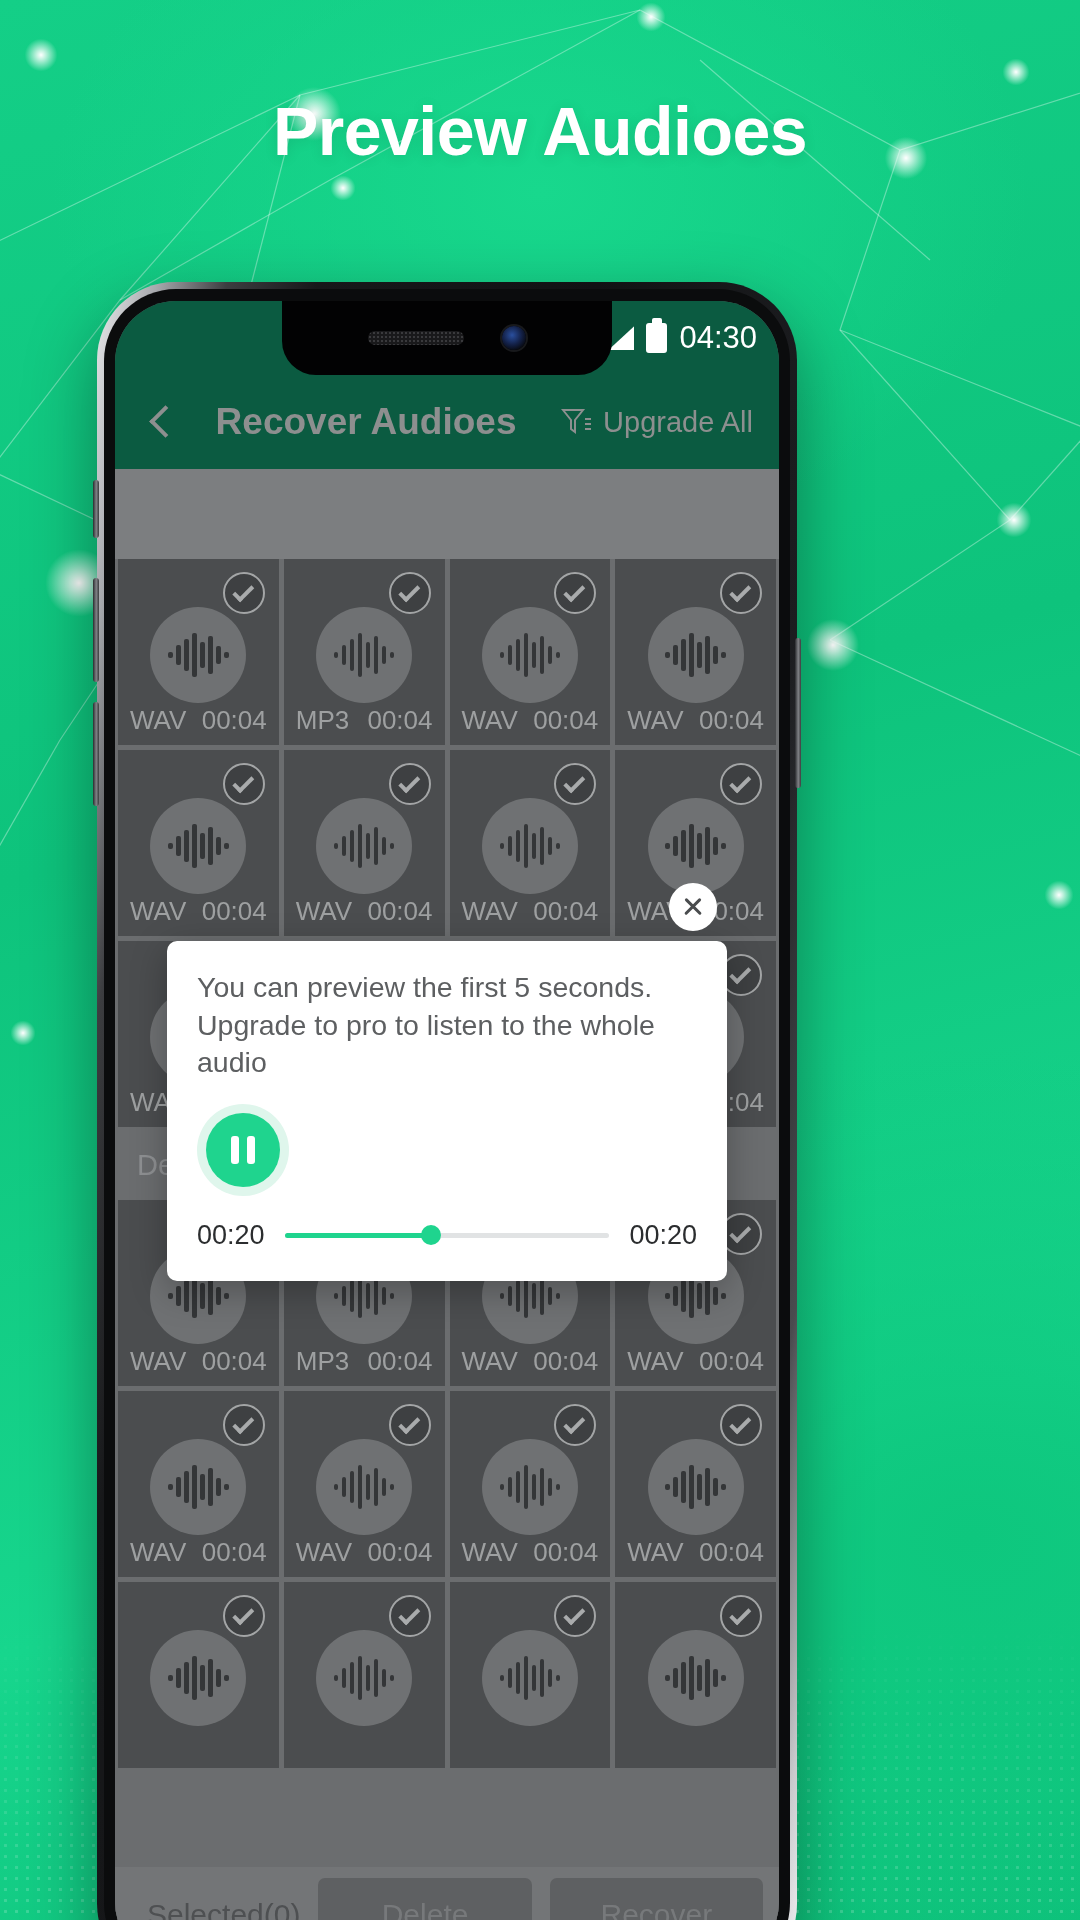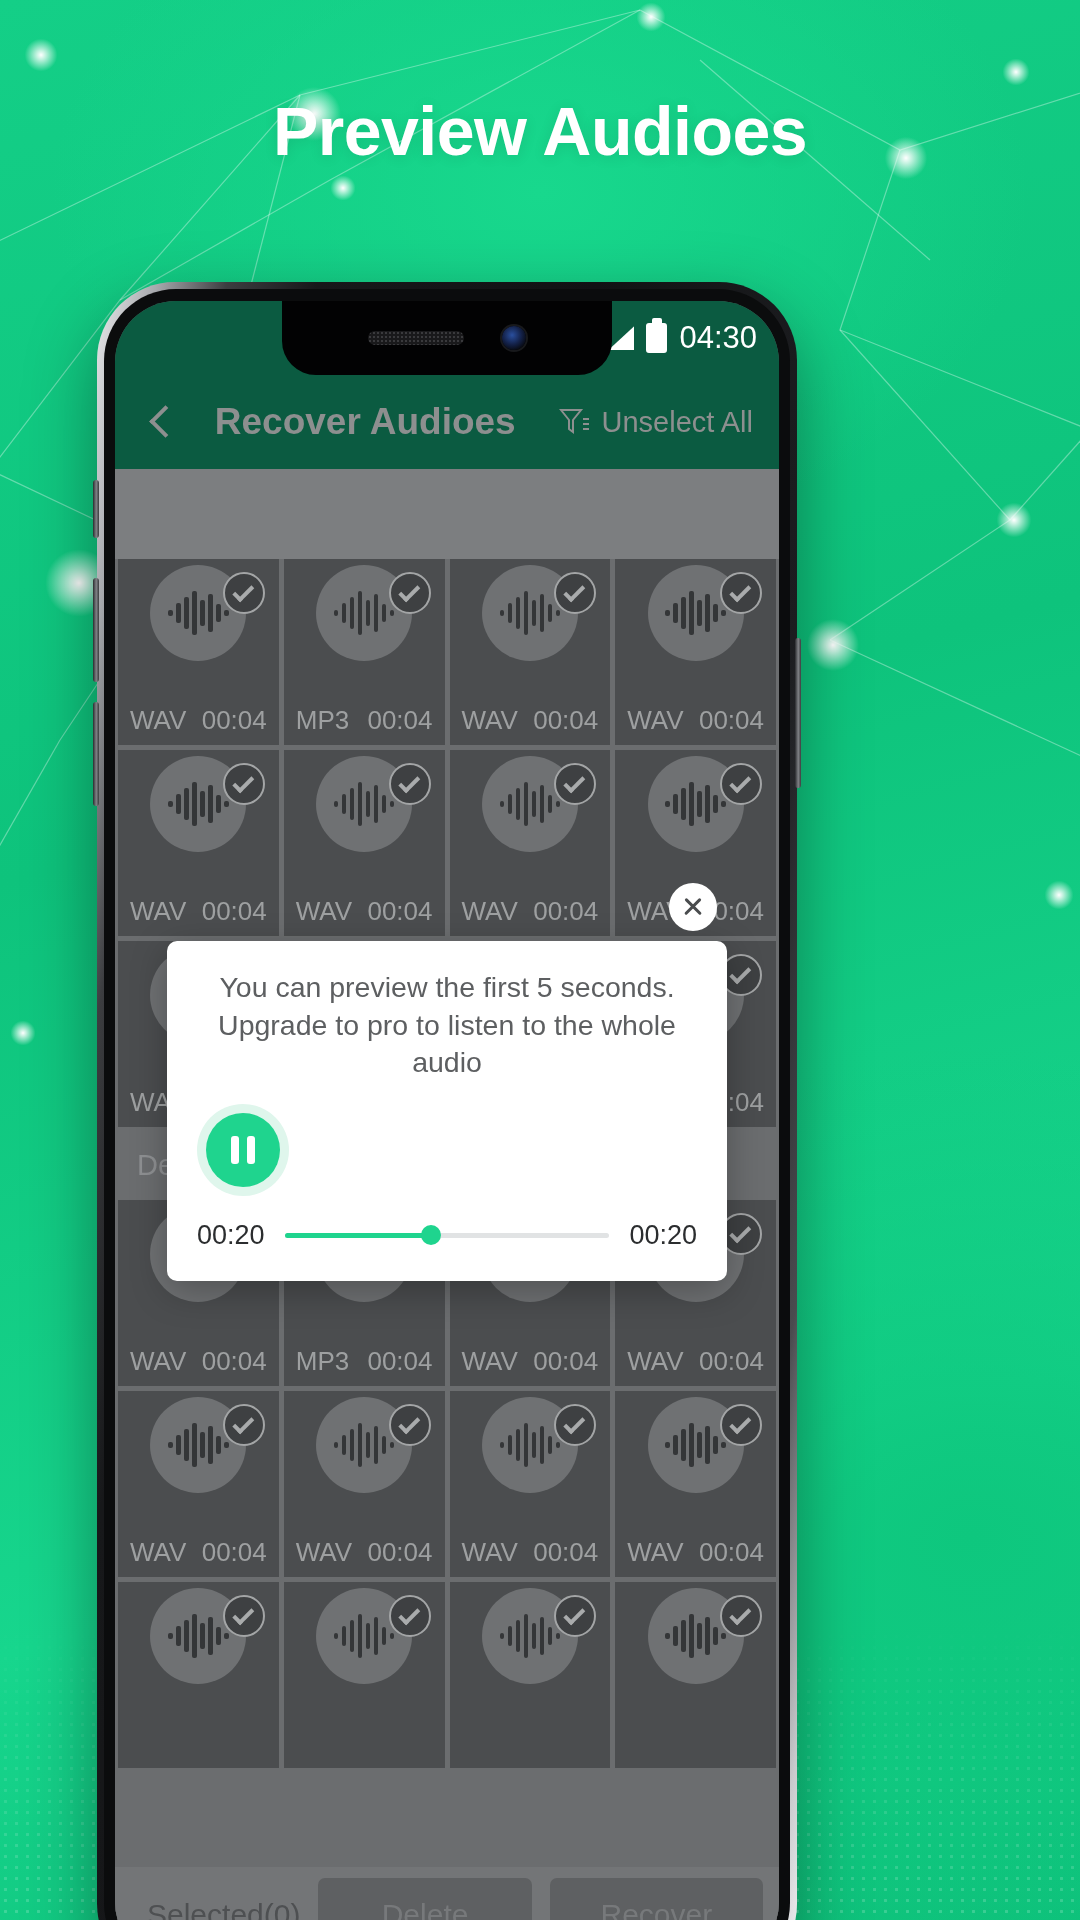--- a/index.html
+++ b/index.html
@@ -160,21 +160,21 @@
   .grid{
     display:grid;
     grid-template-columns:repeat(4,1fr);
     gap:5px;
     padding:0 3px;
   }
   .tile{
     position:relative;
     height:186px;
     background:#4b4d4f;
-    display:flex; flex-direction:column; align-items:center; 
+    display:flex; flex-direction:column; align-items:center; justify-content:center;
   }
   .tile-check{
     position:absolute; top:13px; right:14px;
     width:42px; height:42px; border-radius:50%;
     border:2.5px solid #a3a5a6;
     background:#3e4042;
     display:flex; align-items:center; justify-content:center;
   }
   .tile-check i{
     display:block;
@@ -219,21 +219,20 @@
   
   .dialog{
     position:absolute;
     left:52px; right:52px;
     top:640px;
     background:#ffffff;
     border-radius:10px;
     padding:28px 30px 30px;
     z-index:40;
     box-shadow:0 10px 36px rgba(0,0,0,.28);
-    text-align:center;
   }
   .dlg-note{
     color:#5d5f61; font-size:28.5px; line-height:1.32;
   }
   .dlg-row{
     display:flex; align-items:center; gap:22px;
     margin-top:22px;
   }
   .play-wrap{
     width:92px; height:92px; border-radius:50%;
@@ -342,21 +341,21 @@
         <div class="appbar-title">Recover Audioes</div>
         <div class="unselect">
           <span class="funnel">
             <svg width="31" height="30" viewBox="0 0 31 30" fill="none" stroke="#8d8f8f" stroke-width="2">
               <path d="M2 3 H22 L14 13 V25 L10 22 V13 Z"></path>
               <line x1="24" y1="12" x2="30" y2="12"></line>
               <line x1="24" y1="17" x2="30" y2="17"></line>
               <line x1="24" y1="22" x2="30" y2="22"></line>
             </svg>
           </span>
-          <span>Unselect All</span>
+          <span>Upgrade All</span>
         </div>
       </div>
 
       <div class="content">
         <div class="ad-strip"></div>
 
         <div class="grid">
           <div class="tile">
             <div class="tile-check">
                 <i></i>

